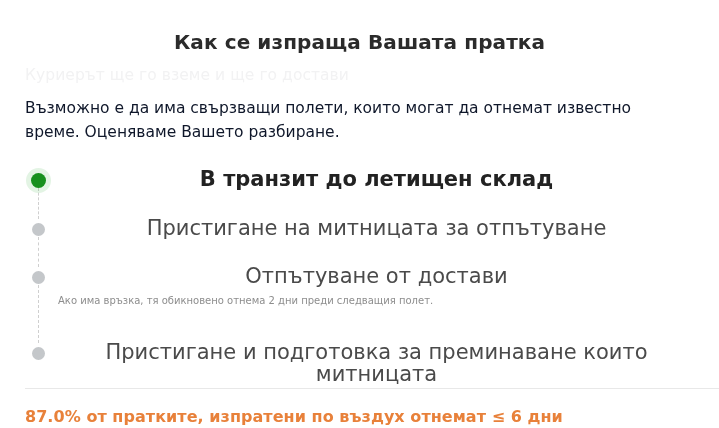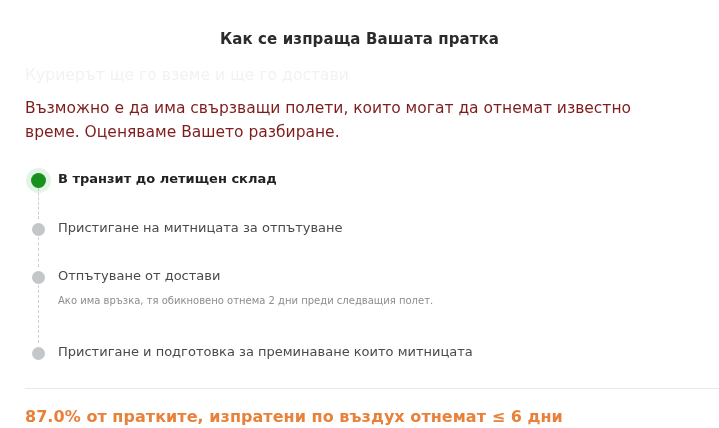--- a/index.html
+++ b/index.html
@@ -24,21 +24,21 @@
     box-sizing: border-box;
   }
 
   
   .title {
     position: absolute;
     left: 0;
     top: 30px;
     width: 719px;
     text-align: center;
-    font-size: 15px;
+    font-size: 20px;
     font-weight: bold;
     color: #2b2b2b;
     letter-spacing: 0.1px;
     white-space: nowrap;
   }
 
   
   .faded-line {
     position: absolute;
     left: 25px;
@@ -50,21 +50,21 @@
   }
 
   
   .intro {
     position: absolute;
     left: 25px;
     top: 96px;
     width: 665px;
     font-size: 15.5px;
     line-height: 24px;
-    color: #7f1d1d;
+    color: #0f172a;
   }
 
   
   .timeline {
     position: absolute;
     left: 25px;
     top: 168px;
     width: 670px;
   }
 
@@ -101,24 +101,25 @@
   .step.active .dot {
     background: #17901e;
     left: 6px;
     top: 5px;
     width: 15px;
     height: 15px;
     box-shadow: 0 0 0 5px rgba(40, 167, 50, 0.13);
   }
 
   .step .label {
-    font-size: 13px;
+    font-size: 21px;
     line-height: 22px;
     color: #4a4a4a;
     display: block;
+    text-align: center;
   }
 
   .step.active .label {
     color: #222222;
     font-weight: bold;
   }
 
   .step .sub {
     display: block;
     font-size: 10px;

